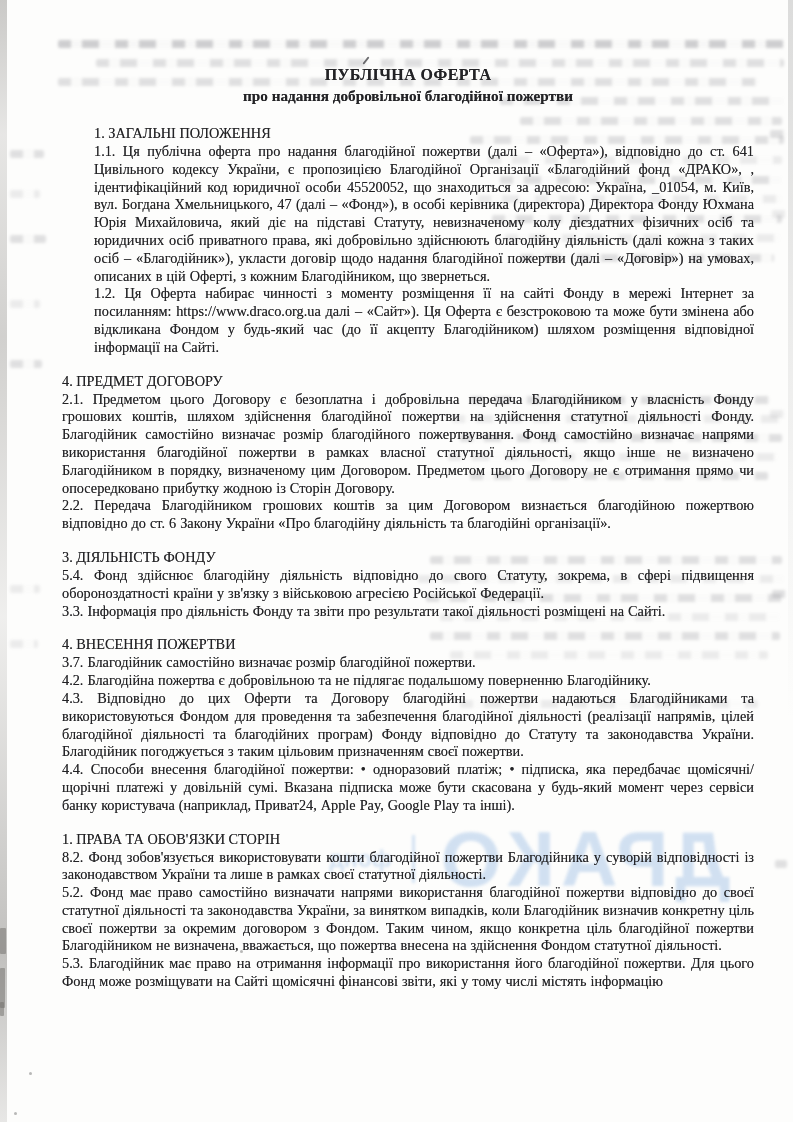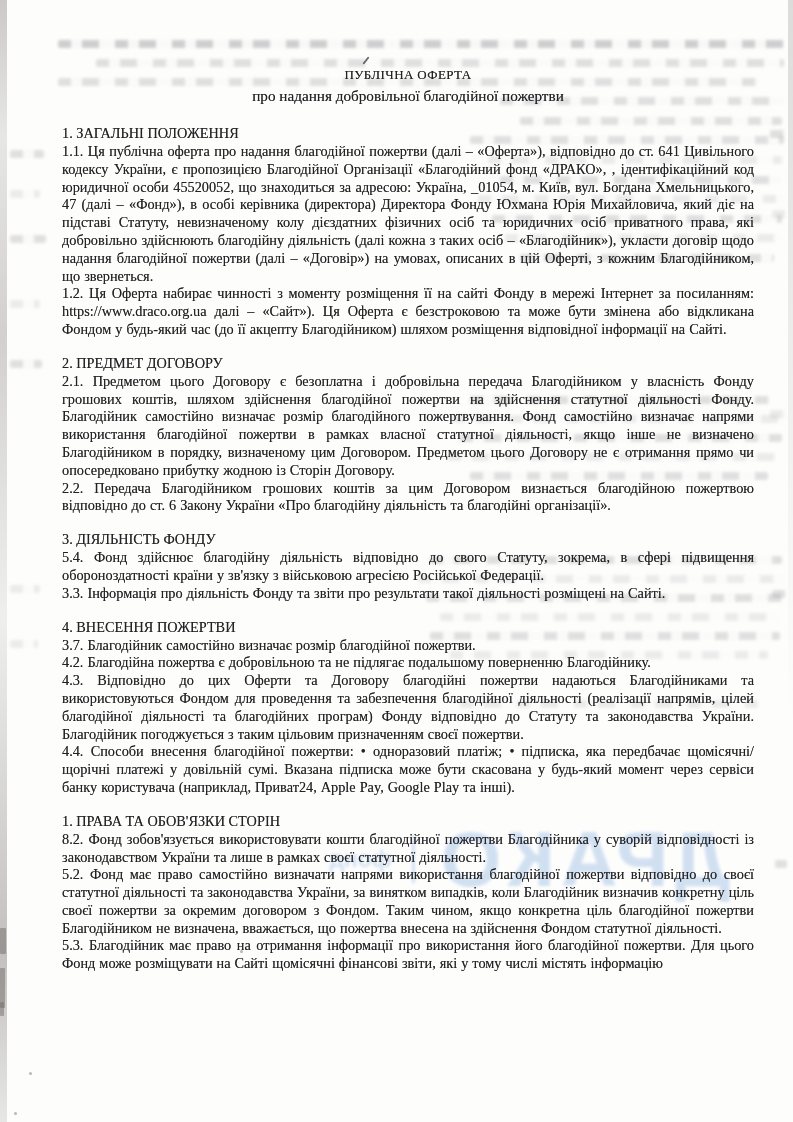--- a/index.html
+++ b/index.html
@@ -28,26 +28,26 @@
   .watermark{position:absolute;left:118px;top:806px;width:612px;height:106px;display:flex;
     align-items:center;gap:20px;transform:scaleX(-1);color:#b4cdea;opacity:.6;filter:blur(1.6px);
     font-family:"Liberation Sans","DejaVu Sans",sans-serif;font-weight:bold;pointer-events:none;white-space:nowrap;}
   .wm-big{font-size:78px;letter-spacing:6px;line-height:100px;}
   .wm-divider{width:3px;height:48px;background:#b4cdea;}
   .wm-small{font-size:23px;}
 
   
   .content{position:absolute;left:62px;top:64px;width:692px;color:#232326;
     font-size:14.3px;line-height:17.8px;text-align:justify;}
-  .title{text-align:center;font-weight:normal;font-size:13px;letter-spacing:.4px;line-height:21px;
+  .title{text-align:center;font-weight:bold;font-size:16px;letter-spacing:.4px;line-height:21px;
     text-shadow:0 0 .5px rgba(25,25,28,.6);}
-  .subtitle{text-align:center;font-weight:normal;font-size:15.2px;line-height:19px;margin-top:1px;
+  .subtitle{text-align:center;font-weight:bold;font-size:15.2px;line-height:19px;margin-top:1px;
     text-shadow:0 0 .5px rgba(25,25,28,.6);}
   .section{margin-top:15px;}
-  .section.first{margin-top:19px;}
+  .section.first{margin-top:19px;margin-left:32px;}
   .sec-heading{line-height:18px;margin-bottom:1px;text-shadow:0 0 .5px rgba(25,25,28,.55);}
   .para{margin:0;word-spacing:.4px;text-shadow:0 0 .5px rgba(25,25,28,.55);}
 </style>
 </head>
 <body>
 
 <div class="page">
 
   <div class="edge-left"></div>
   <div class="edge-right"></div>
@@ -109,21 +109,21 @@
     <div class="title">ПУБЛІЧНА ОФЕРТА</div>
     <div class="subtitle">про надання добровільної благодійної пожертви</div>
 
     <div class="section first">
       <div class="sec-heading">1. ЗАГАЛЬНІ ПОЛОЖЕННЯ</div>
       <p class="para">1.1. Ця публічна оферта про надання благодійної пожертви (далі – «Оферта»), відповідно до ст. 641 Цивільного кодексу України, є пропозицією Благодійної Організації «Благодійний фонд «ДРАКО», , ідентифікаційний код юридичної особи 45520052, що знаходиться за адресою: Україна, _01054, м. Київ, вул. Богдана Хмельницького, 47 (далі – «Фонд»), в особі керівника (директора) Директора Фонду Юхмана Юрія Михайловича, який діє на підставі Статуту, невизначеному колу дієздатних фізичних осіб та юридичних осіб приватного права, які добровільно здійснюють благодійну діяльність (далі кожна з таких осіб – «Благодійник»), укласти договір щодо надання благодійної пожертви (далі – «Договір») на умовах, описаних в цій Оферті, з кожним Благодійником, що звернеться.</p>
       <p class="para">1.2. Ця Оферта набирає чинності з моменту розміщення її на сайті Фонду в мережі Інтернет за посиланням: https://www.draco.org.ua далі – «Сайт»). Ця Оферта є безстроковою та може бути змінена або відкликана Фондом у будь-який час (до її акцепту Благодійником) шляхом розміщення відповідної інформації на Сайті.</p>
     </div>
 
     <div class="section">
-      <div class="sec-heading">2. ПРЕДМЕТ ДОГОВОРУ</div>
+      <div class="sec-heading">4. ПРЕДМЕТ ДОГОВОРУ</div>
       <p class="para">2.1. Предметом цього Договору є безоплатна і добровільна передача Благодійником у власність Фонду грошових коштів, шляхом здійснення благодійної пожертви на здійснення статутної діяльності Фонду. Благодійник самостійно визначає розмір благодійного пожертвування. Фонд самостійно визначає напрями використання благодійної пожертви в рамках власної статутної діяльності, якщо інше не визначено Благодійником в порядку, визначеному цим Договором. Предметом цього Договору не є отримання прямо чи опосередковано прибутку жодною із Сторін Договору.</p>
       <p class="para">2.2. Передача Благодійником грошових коштів за цим Договором визнається благодійною пожертвою відповідно до ст. 6 Закону України «Про благодійну діяльність та благодійні організації».</p>
     </div>
 
     <div class="section">
       <div class="sec-heading">3. ДІЯЛЬНІСТЬ ФОНДУ</div>
       <p class="para">5.4. Фонд здійснює благодійну діяльність відповідно до свого Статуту, зокрема, в сфері підвищення обороноздатності країни у зв'язку з військовою агресією Російської Федерації.</p>
       <p class="para">3.3. Інформація про діяльність Фонду та звіти про результати такої діяльності розміщені на Сайті.</p>
     </div>
 

